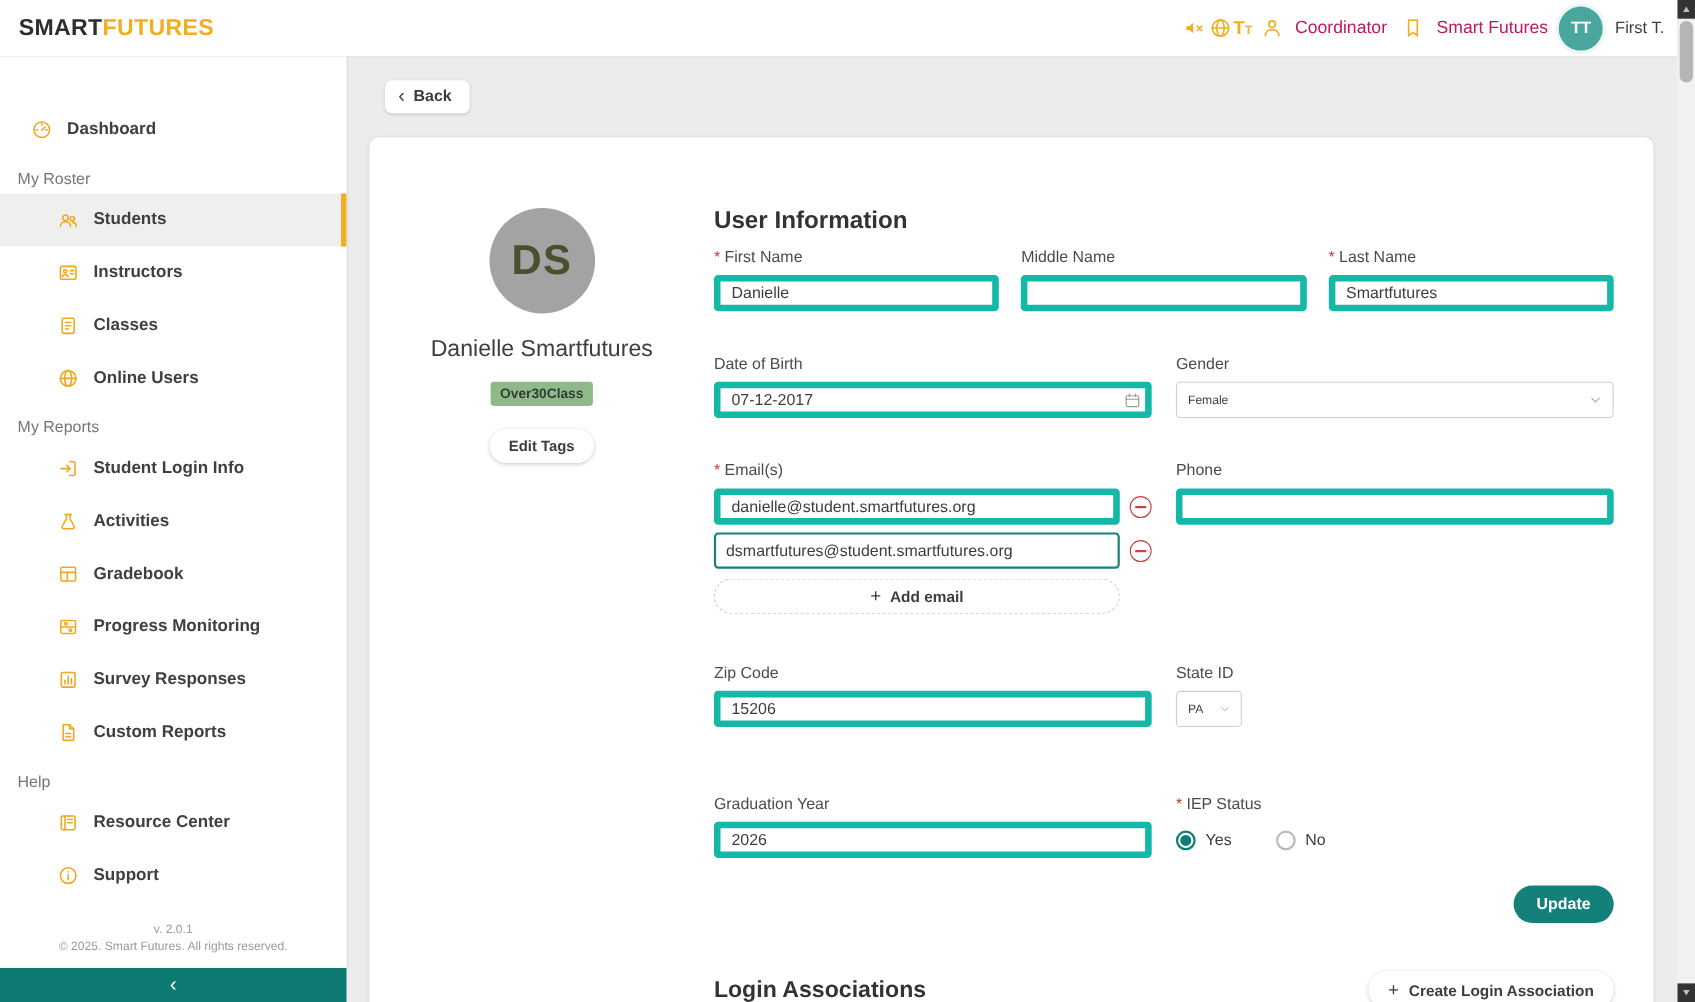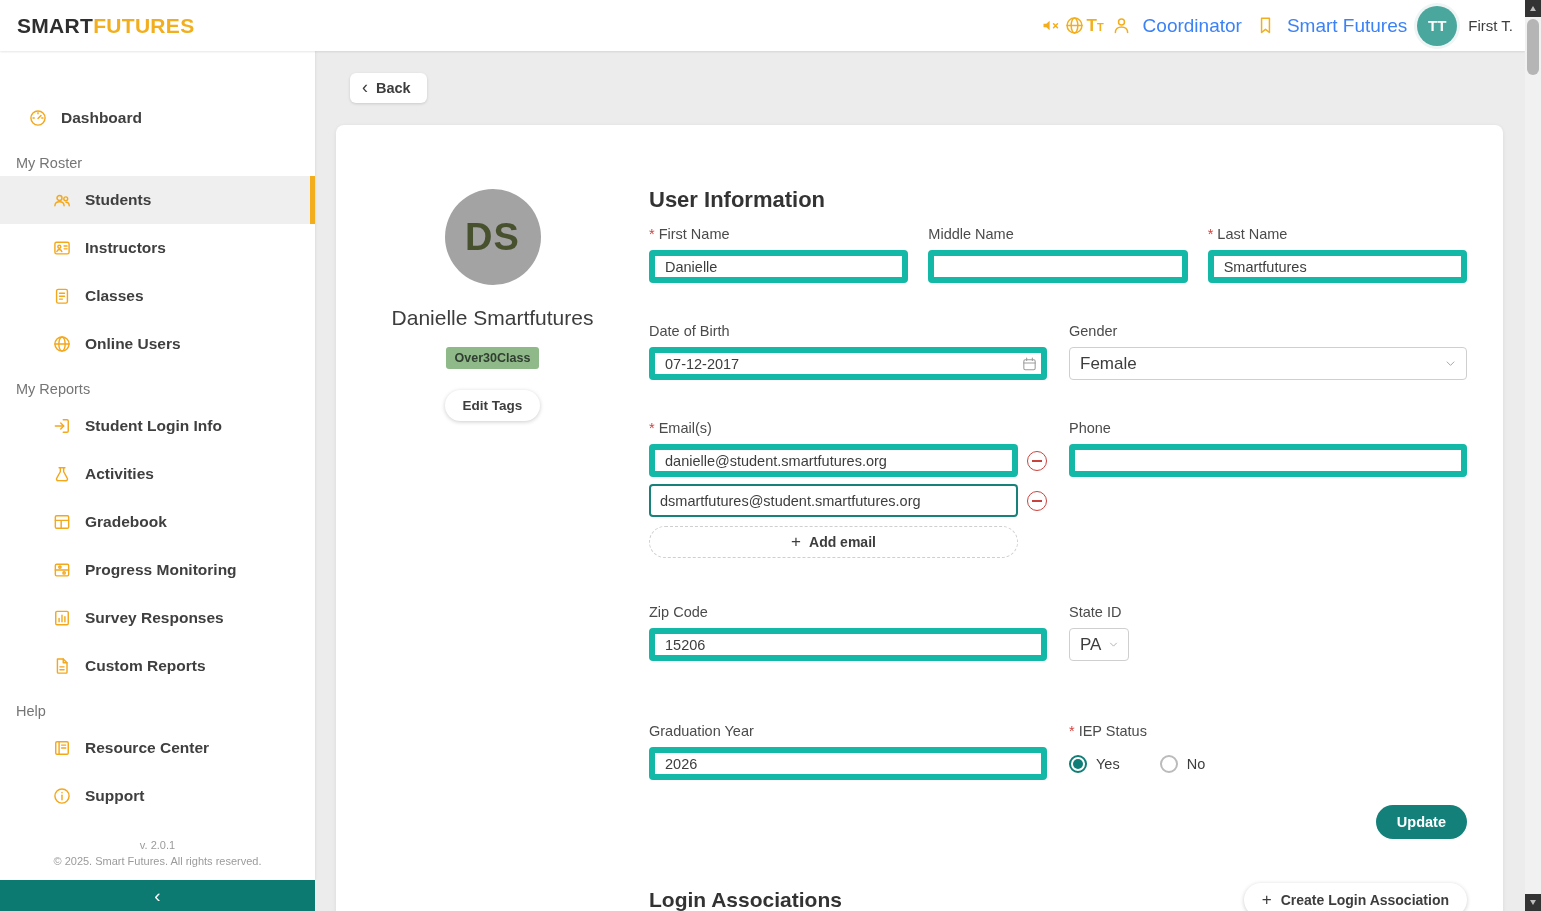--- a/index.html
+++ b/index.html
@@ -17,21 +17,21 @@
   .sb-thumb{position:absolute;left:2px;top:19px;width:12px;height:56px;background:#b5b5b5;border-radius:6px;cursor:pointer}
 
   
   .header{position:absolute;left:0;top:0;width:1525px;height:51px;background:#fff;display:flex;align-items:center;justify-content:space-between;padding:0 12px 0 17px;z-index:20;box-shadow:0 1px 2px rgba(0,0,0,.1)}
   .logo{font-size:21px;font-weight:800;letter-spacing:.3px;cursor:pointer}
   .logo .l1{color:#2e2e2e}.logo .l2{color:#f2ae1c}
   .h-right{display:flex;align-items:center;}
   .h-icon{width:24px;height:24px;display:flex;align-items:center;justify-content:center;cursor:pointer}
   .h-textsize{color:#f2ae1c;font-weight:800;font-size:17px;cursor:pointer;line-height:1}
   .h-textsize small{font-size:11px;font-weight:800}
-  .h-group{display:flex;align-items:center;gap:9px;color:#3b82f6;font-size:19px;cursor:pointer;padding:0 6px}
+  .h-group{display:flex;align-items:center;gap:9px;color:#be185d;font-size:16px;cursor:pointer;padding:0 6px}
   .h-user{display:flex;align-items:center;gap:11px;cursor:pointer;padding-left:4px}
   .h-avatar{width:40px;height:40px;border-radius:50%;background:#49a79d;color:#fff;font-weight:700;font-size:15px;display:flex;align-items:center;justify-content:center;box-shadow:0 0 0 3px #eef5f4}
   .h-username{font-size:15px;color:#3d3d3d}
 
   
   .sidebar{position:absolute;left:0;top:51px;width:315px;height:829px;background:#fff;z-index:15;display:flex;flex-direction:column;box-shadow:1px 0 2px rgba(0,0,0,.06);padding-top:43px}
   .nav-item{height:48px;flex:0 0 48px;display:flex;align-items:center;gap:13px;padding-left:52px;font-size:15.5px;font-weight:600;color:#3f3f3f;cursor:pointer;position:relative}
   .nav-item.lvl1{padding-left:28px}
   .nav-item.active{background:#efefef;font-weight:700}
   .nav-item.active::after{content:"";position:absolute;right:0;top:0;width:5px;height:100%;background:#f2ae1c}
@@ -57,21 +57,21 @@
   .form-title{font-size:22px;font-weight:700;color:#333;margin-bottom:13px}
   .grid3{display:grid;grid-template-columns:repeat(3,1fr);gap:20px}
   .grid2{display:grid;grid-template-columns:1fr 1fr;gap:22px}
   .field-label{display:block;font-size:14.5px;color:#4b4b4b;margin-bottom:8px}
   .req{color:#d0433e;margin-right:4px}
   .text-input{width:100%;height:33px;border:6px solid #14b8a6;border-radius:4px;padding:0 10px;font-size:14.5px;color:#3d3d3d;font-family:inherit;background:#fff}
   .text-input.focused{border:2px solid #17817a;padding:0 9px}
   .input-wrap{position:relative}
   .input-icon{position:absolute;right:9px;top:50%;transform:translateY(-50%);display:flex;pointer-events:none}
   .input-icon svg{stroke:#9b9b9b;fill:none;stroke-width:1.5;stroke-linecap:round;stroke-linejoin:round}
-  .select-box{height:33px;border:1px solid #cfcfcf;border-radius:4px;padding:0 8px 0 10px;display:flex;align-items:center;justify-content:space-between;font-size:17px;color:#3d3d3d;cursor:pointer;background:#fff}
+  .select-box{height:33px;border:1px solid #cfcfcf;border-radius:4px;padding:0 8px 0 10px;display:flex;align-items:center;justify-content:space-between;font-size:11px;color:#3d3d3d;cursor:pointer;background:#fff}
   .select-box svg{stroke:#a8a8a8;fill:none;stroke-width:1.6;stroke-linecap:round;stroke-linejoin:round}
   .mt40{margin-top:40px}.mt30{margin-top:46px}.mt62{margin-top:62px}
   .email-row{display:flex;align-items:center;gap:9px;margin-bottom:7px}
   .email-row .text-input{flex:1}
   .minus-icon{width:20px;height:20px;border-radius:50%;border:1.7px solid #c9433e;position:relative;flex:0 0 20px;cursor:pointer}
   .minus-icon::after{content:"";position:absolute;left:4px;right:4px;top:50%;height:2px;margin-top:-1px;background:#c9433e}
   .add-email-btn{width:calc(100% - 29px);height:32px;border:1px dashed #cfcfcf;border-radius:16px;background:#fff;font-size:14px;font-weight:700;color:#3d3d3d;display:flex;align-items:center;justify-content:center;gap:8px;cursor:pointer;margin-top:9px;font-family:inherit}
   .plus-glyph{font-size:17px;font-weight:400;line-height:1;margin-top:-1px}
   .stateid-row{display:flex;gap:5px}
   .state-select{width:60px;flex:0 0 60px}

